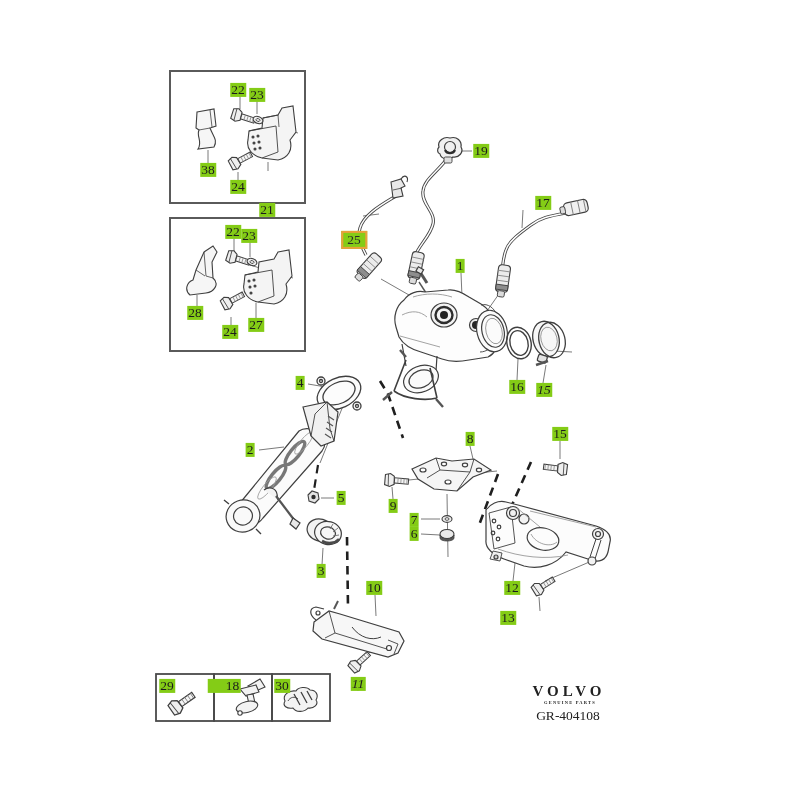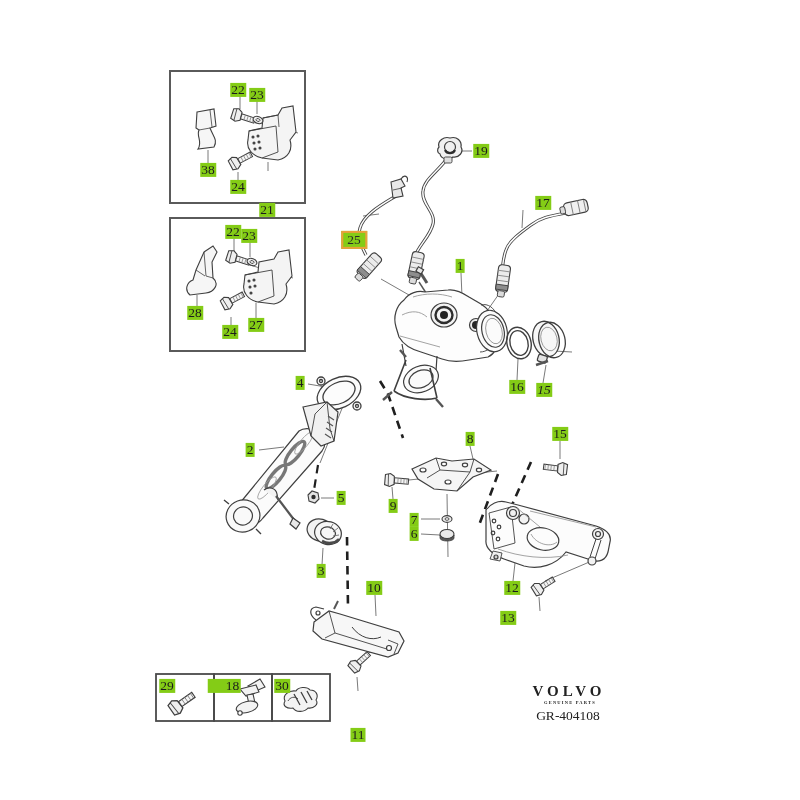--- a/index.html
+++ b/index.html
@@ -342,21 +342,21 @@
       <div class="callout" style="left: 341px; top: 498px;">5</div>
       <div class="callout" style="left: 393px; top: 506px;">9</div>
       <div class="callout" style="left: 470px; top: 439px;">8</div>
       <div class="callout" style="left: 560px; top: 434px;">15</div>
       <div class="callout" style="left: 414px; top: 520px;">7</div>
       <div class="callout" style="left: 414px; top: 534px;">6</div>
       <div class="callout" style="left: 512px; top: 588px;">12</div>
       <div class="callout" style="left: 508px; top: 618px;">13</div>
       <div class="callout" style="left: 321px; top: 571px;">3</div>
       <div class="callout" style="left: 374px; top: 588px;">10</div>
-      <div class="callout" style="left: 358px; top: 735px;">11</div>
+      <div class="callout" style="left: 358px; top: 684px; font-style: italic;">11</div>
       <div class="callout" style="left: 167px; top: 686px;">29</div>
       <div class="callout" style="left: 224px; top: 686px; padding-left: 18px;">18</div>
       <div class="callout" style="left: 282px; top: 686px;">30</div>
     </div>
 
 <div id="brand">VOLVO</div>
 <div id="brand-sub">GENUINE PARTS</div>
 <div id="drawing-no">GR-404108</div>
 
 </div>

